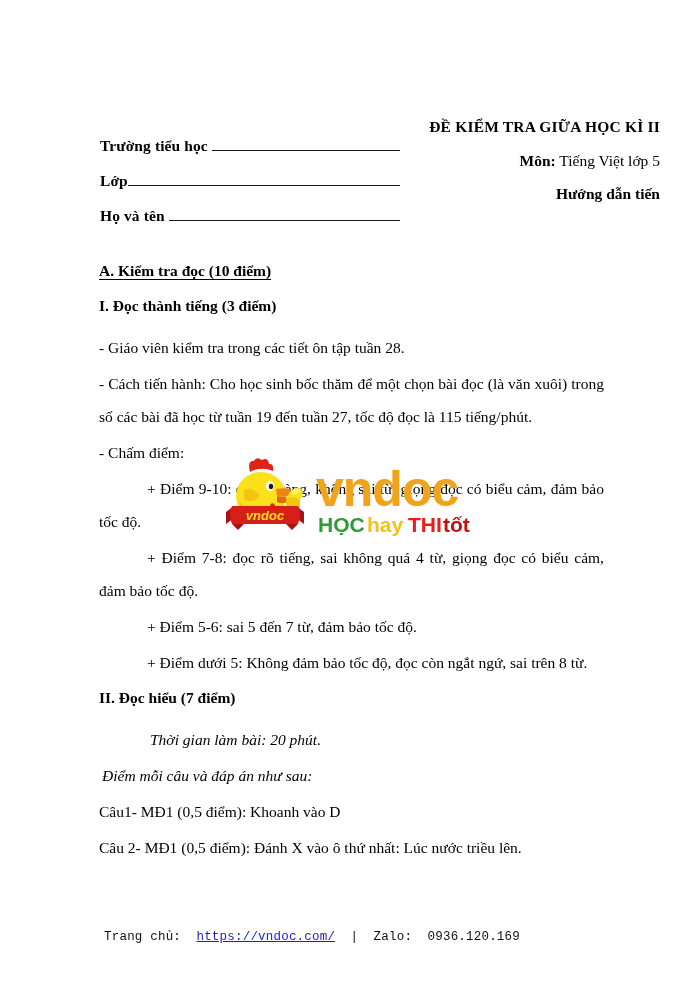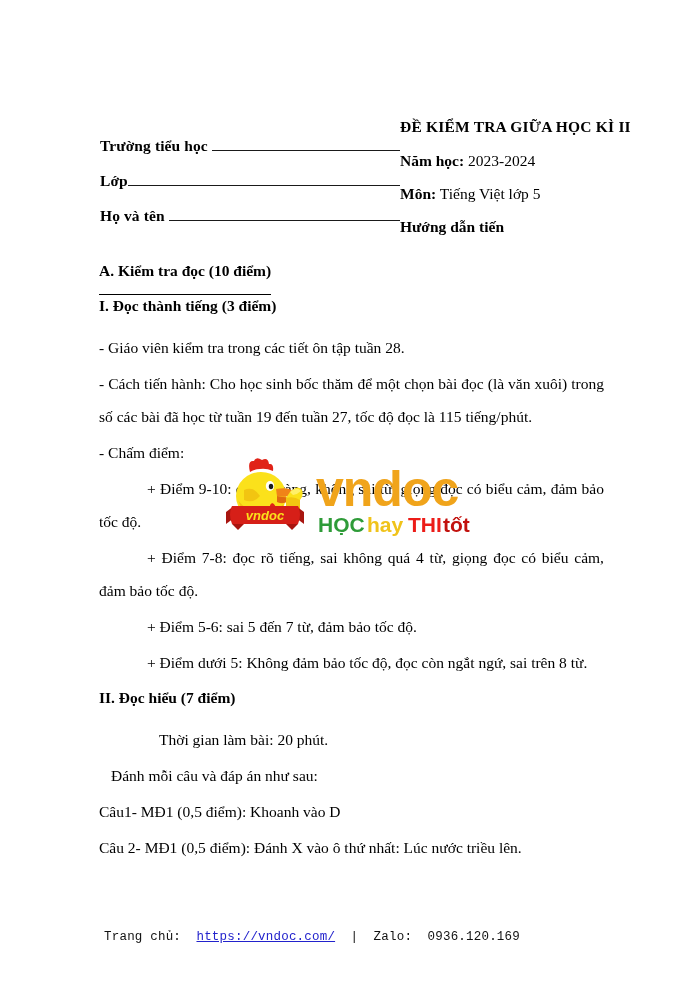--- a/index.html
+++ b/index.html
@@ -55,21 +55,21 @@
     flex: 1 1 auto;
     border-bottom: 1px solid #1a1a1a;
     height: 13px;
     margin-left: 4px;
     min-width: 10px;
   }
   .field-row.lop .field-blank { margin-left: 0px; }
 
   .header-right {
     flex: 1 1 auto;
-    text-align: left;
+    text-align: right;
     padding-right: 40px;
   }
   .exam-title {
     font-weight: bold;
     font-size: 15.5px;
     letter-spacing: 0.2px;
     margin-bottom: 16px;
     white-space: nowrap;
   }
   .meta-line {
@@ -91,40 +91,41 @@
     top: 262px;
     width: 505px;
   }
   .h-a {
     font-weight: bold;
     font-size: 15.5px;
     margin: 0 0 17px 0;
   }
   .h-a span {
     border-bottom: 1px solid #000;
-    padding-bottom: 15px;
+    padding-bottom: 0;
   }
   .h-sec {
     font-weight: bold;
     font-size: 15.5px;
     margin: 0 0 16px 0;
   }
   p.para {
     font-size: 15.5px;
     line-height: 33px;
     margin: 0 0 3px 0;
     text-align: justify;
     text-justify: inter-word;
   }
   p.para.flush { text-align: left; }
   p.para.indent { text-indent: 48px; }
   p.italic {
+    font-style: italic;
     font-size: 15.5px;
     line-height: 33px;
-    margin: 0 0 3px 12px;
+    margin: 0 0 3px 3px;
   }
   p.italic.indent { text-indent: 48px; }
 
   .gap-before-sec { margin-top: 10px; }
 
   
   .logo {
     position: absolute;
     left: 220px;
     top: 456px;
@@ -171,21 +172,20 @@
         <span class="field-blank"></span>
       </div>
       <div class="field-row">
         <span class="field-label">Họ và tên</span>
         <span class="field-blank"></span>
       </div>
     </div>
 
     <div class="header-right">
       <div class="exam-title">ĐỀ KIỂM TRA GIỮA HỌC KÌ II</div>
-      <div class="meta-line"><b>Năm học:</b><span> 2023-2024</span></div>
       <div class="meta-line"><b>Môn:</b><span> Tiếng Việt lớp 5</span></div>
       <div class="guide-line">Hướng dẫn tiến</div>
     </div>
 
   </div>
 
   <div class="content">
 
     <div class="h-a"><span>A. Kiểm tra đọc (10 điểm)</span></div>
 
@@ -202,21 +202,21 @@
     <p class="para indent">+ Điểm 7-8: đọc rõ tiếng, sai không quá 4 từ, giọng đọc có biểu cảm, đảm bảo tốc độ.</p>
 
     <p class="para indent flush">+ Điểm 5-6: sai 5 đến 7 từ, đảm bảo tốc độ.</p>
 
     <p class="para indent">+ Điểm dưới 5: Không đảm bảo tốc độ, đọc còn ngắt ngứ, sai trên 8 từ.</p>
 
     <div class="h-sec gap-before-sec">II. Đọc hiểu (7 điểm)</div>
 
     <p class="italic indent">Thời gian làm bài:  20 phút.</p>
 
-    <p class="italic">Đánh mỗi câu và đáp án như sau:</p>
+    <p class="italic">Điểm mỗi câu và đáp án như sau:</p>
 
     <p class="para flush">Câu1- MĐ1 (0,5 điểm): Khoanh vào D</p>
 
     <p class="para flush">Câu 2- MĐ1 (0,5 điểm): Đánh X vào ô thứ nhất: Lúc nước triều lên.</p>
 
   </div>
 
   <div class="logo">
     <svg width="258" height="86" viewBox="0 0 258 86" xmlns="http://www.w3.org/2000/svg">
 

